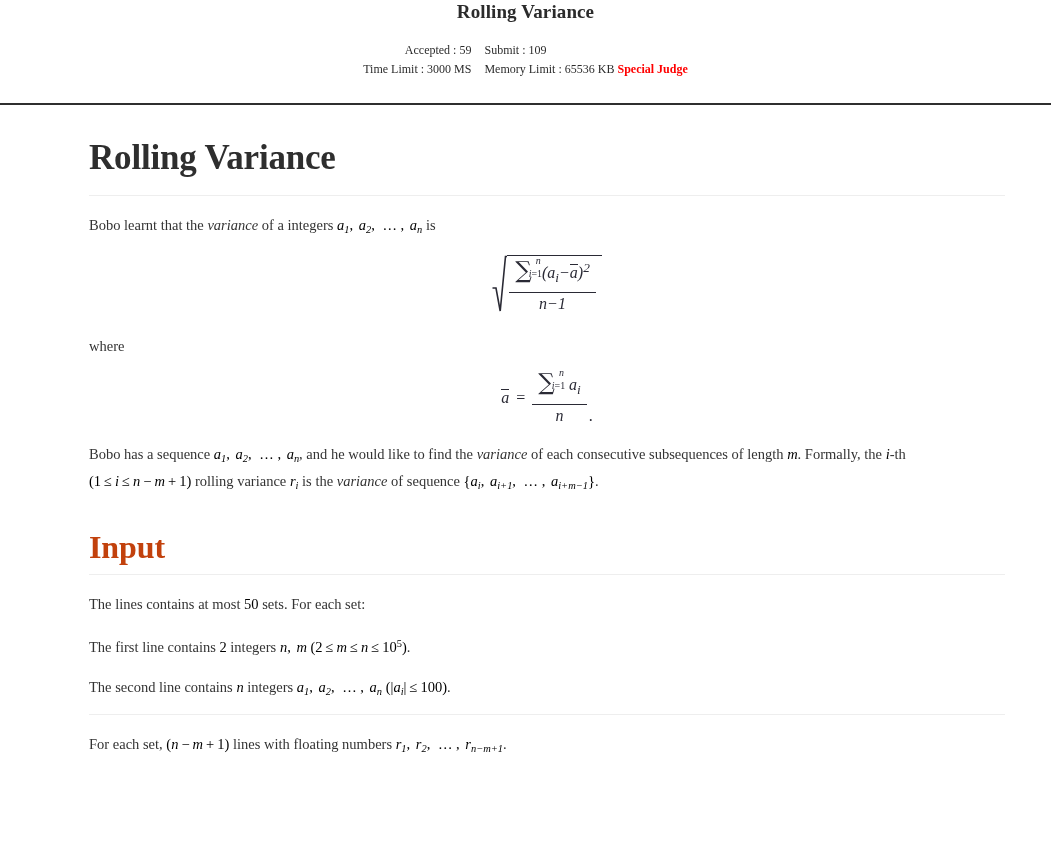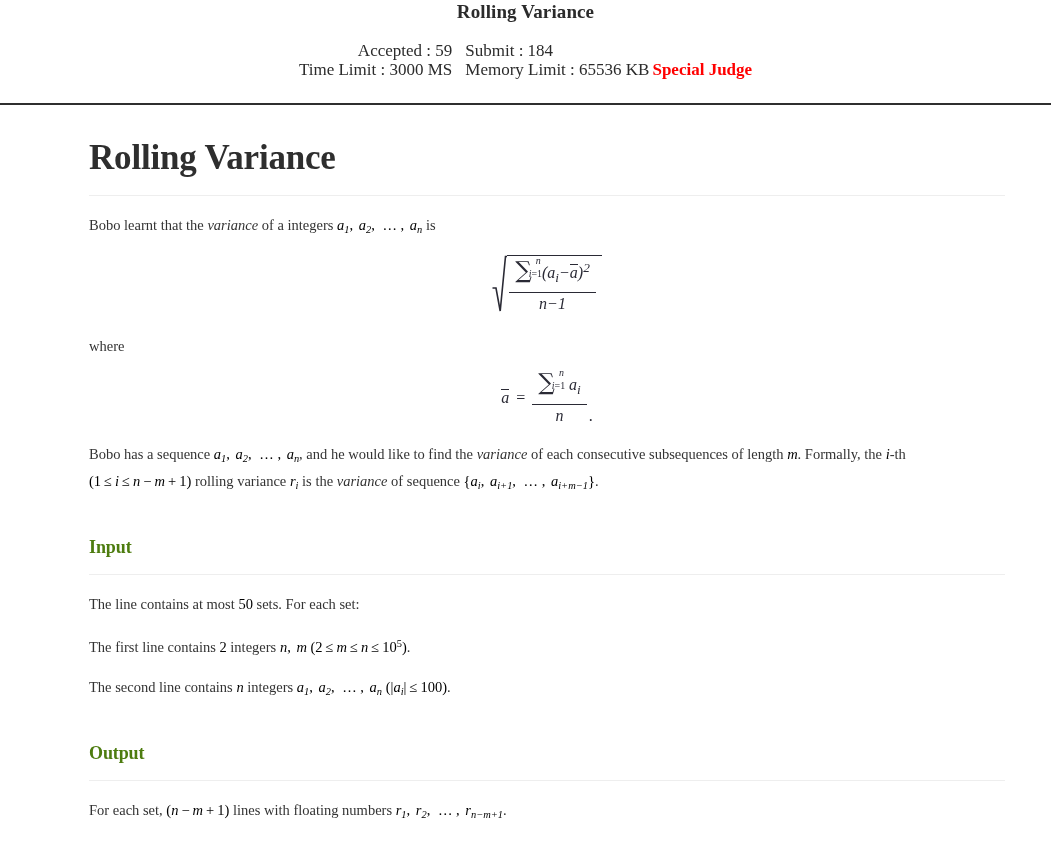--- a/index.html
+++ b/index.html
@@ -29,21 +29,21 @@
     margin: 0;
     padding-top: 0px;
     letter-spacing: 0.1px;
   }
   .stats-table {
     margin: 0 auto;
     border-collapse: collapse;
     margin-top: 17px;
   }
   .stats-table td {
-    font-size: 17px;
+    font-size: 12px;
     line-height: 19px;
     color: #2b2b2b;
     padding: 0;
     white-space: nowrap;
   }
   .stats-left {
     text-align: right;
     padding-right: 13px !important;
   }
   .stats-right {
@@ -71,23 +71,23 @@
   h1.page-title {
     font-size: 35px;
     font-weight: bold;
     color: #2e2e2e;
     margin: 0;
     padding-top: 32px;
     line-height: 42px;
     letter-spacing: -0.2px;
   }
   h2.section-title {
-    font-size: 18px;
+    font-size: 32px;
     font-weight: bold;
-    color: #4d7c0f;
+    color: #c2410c;
     margin: 0;
     padding-top: 34px;
     line-height: 32px;
     letter-spacing: -0.1px;
   }
   .title-rule {
     border: 0;
     border-top: 1px solid #eeeeee;
     margin: 0;
     margin-top: 16px;
@@ -247,21 +247,21 @@
 </head>
 <body>
 
 <div class="prob-header">
   <div class="prob-header-title">Rolling Variance</div>
 
   <table class="stats-table">
     <tbody>
         <tr>
       <td class="stats-left">Accepted : 59</td>
-      <td class="stats-right">Submit : 184</td>
+      <td class="stats-right">Submit : 109</td>
     </tr>
     <tr>
       <td class="stats-left">Time Limit : 3000 MS</td>
       <td class="stats-right">
         <span>Memory Limit : 65536 KB</span><span class="special-judge" style="color: rgb(255, 0, 0);">Special Judge</span>
       </td>
     </tr>
   </tbody>
     </table>
 
@@ -327,34 +327,33 @@
 
   <p class="para">
     <span>Bobo has a sequence </span><span class="mj">a<sub>1</sub><span class="comma">,</span>&nbsp;a<sub>2</sub><span class="comma">,</span>&nbsp;<span class="dots">…</span><span class="comma">,</span>&nbsp;a<sub>n</sub></span><span>, and he would like to find the </span><span class="ital">variance</span><span> of each consecutive subsequences of length </span><span class="mj">m</span><span>. Formally, the </span><span class="mj">i</span><span>-th</span>
     <span class="mj"><span class="paren">(</span><span class="num">1</span><span class="op">≤</span>i<span class="op">≤</span>n<span class="op">−</span>m<span class="op">+</span><span class="num">1</span><span class="paren">)</span></span><span> rolling variance </span><span class="mj">r<sub>i</sub></span><span> is the </span><span class="ital">variance</span><span> of sequence </span><span class="mj"><span class="paren">{</span>a<sub>i</sub><span class="comma">,</span>&nbsp;a<sub>i+1</sub><span class="comma">,</span>&nbsp;<span class="dots">…</span><span class="comma">,</span>&nbsp;a<sub>i+m−1</sub><span class="paren">}</span></span><span>.</span>
   </p>
 
   <h2 class="section-title">Input</h2>
   <hr class="section-rule">
 
   <p class="para">
-    <span>The line contains at most </span><span class="mj" style="font-style:normal;">50</span><span> sets. For each set:</span>
+    <span>The lines contains at most </span><span class="mj" style="font-style:normal;">50</span><span> sets. For each set:</span>
   </p>
 
   <p class="para">
     <span>The first line contains </span><span class="mj" style="font-style:normal;">2</span><span> integers </span><span class="mj">n<span class="comma">,</span>&nbsp;m</span>
     <span class="mj"><span class="paren">(</span><span class="num">2</span><span class="op">≤</span>m<span class="op">≤</span>n<span class="op">≤</span><span class="num">10</span><sup>5</sup><span class="paren">)</span></span><span>.</span>
   </p>
 
   <p class="para">
     <span>The second line contains </span><span class="mj">n</span><span> integers </span><span class="mj">a<sub>1</sub><span class="comma">,</span>&nbsp;a<sub>2</sub><span class="comma">,</span>&nbsp;<span class="dots">…</span><span class="comma">,</span>&nbsp;a<sub>n</sub></span>
     <span class="mj"><span class="paren">(</span><span class="absbar">|</span>a<sub>i</sub><span class="absbar">|</span><span class="op">≤</span><span class="num">100</span><span class="paren">)</span></span><span>.</span>
   </p>
 
-  <h2 class="section-title">Output</h2>
   <hr class="section-rule">
 
   <p class="para">
     <span>For each set, </span><span class="mj"><span class="paren">(</span>n<span class="op">−</span>m<span class="op">+</span><span class="num">1</span><span class="paren">)</span></span><span> lines with floating numbers </span><span class="mj">r<sub>1</sub><span class="comma">,</span>&nbsp;r<sub>2</sub><span class="comma">,</span>&nbsp;<span class="dots">…</span><span class="comma">,</span>&nbsp;r<sub>n−m+1</sub></span><span>.</span>
   </p>
 
   <p class="para">
     
   </p>
 

